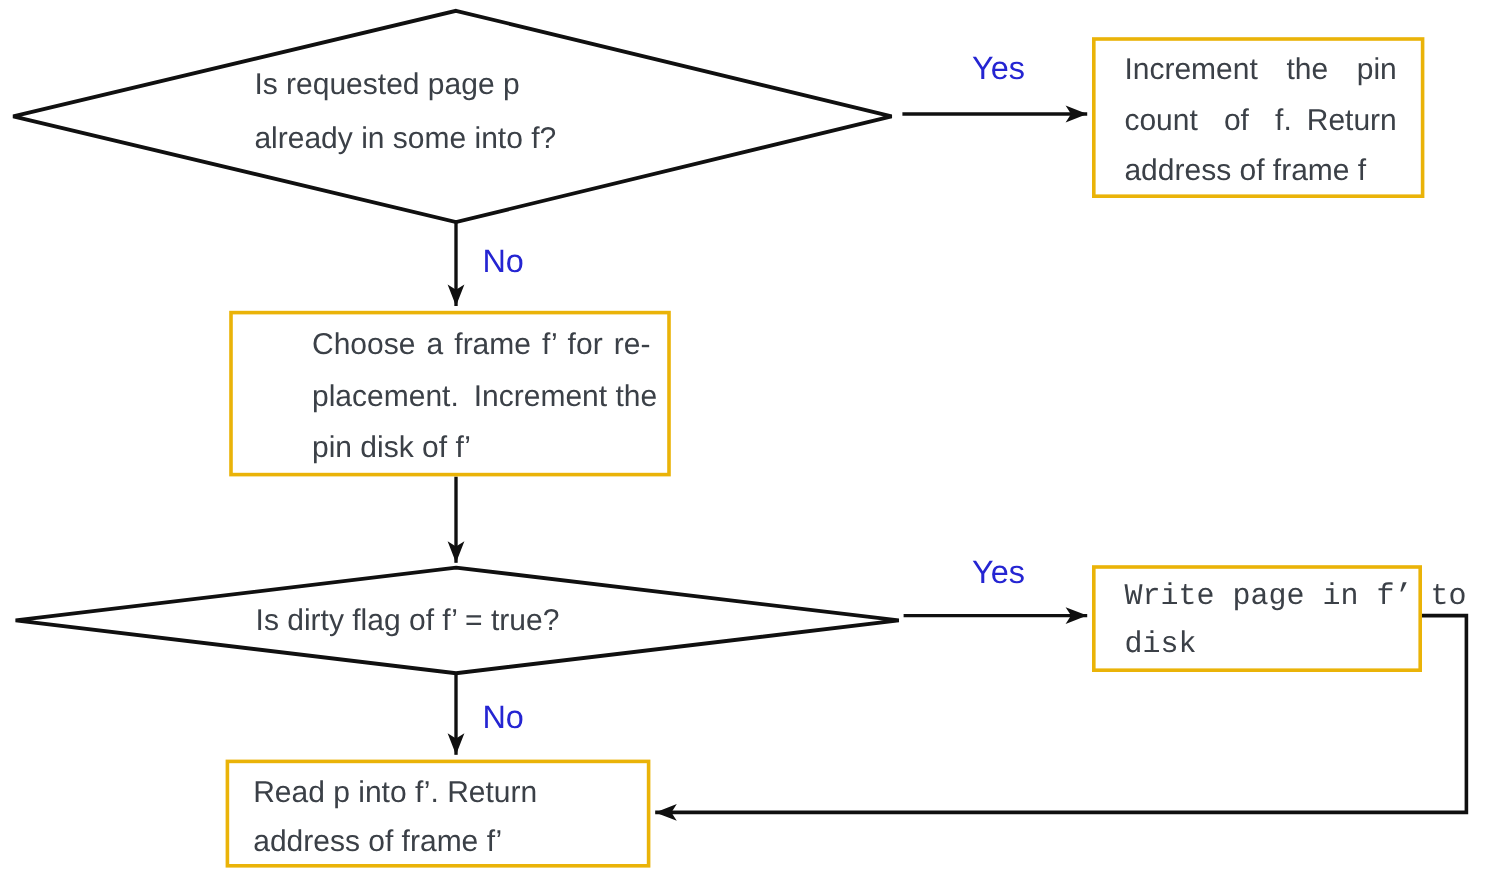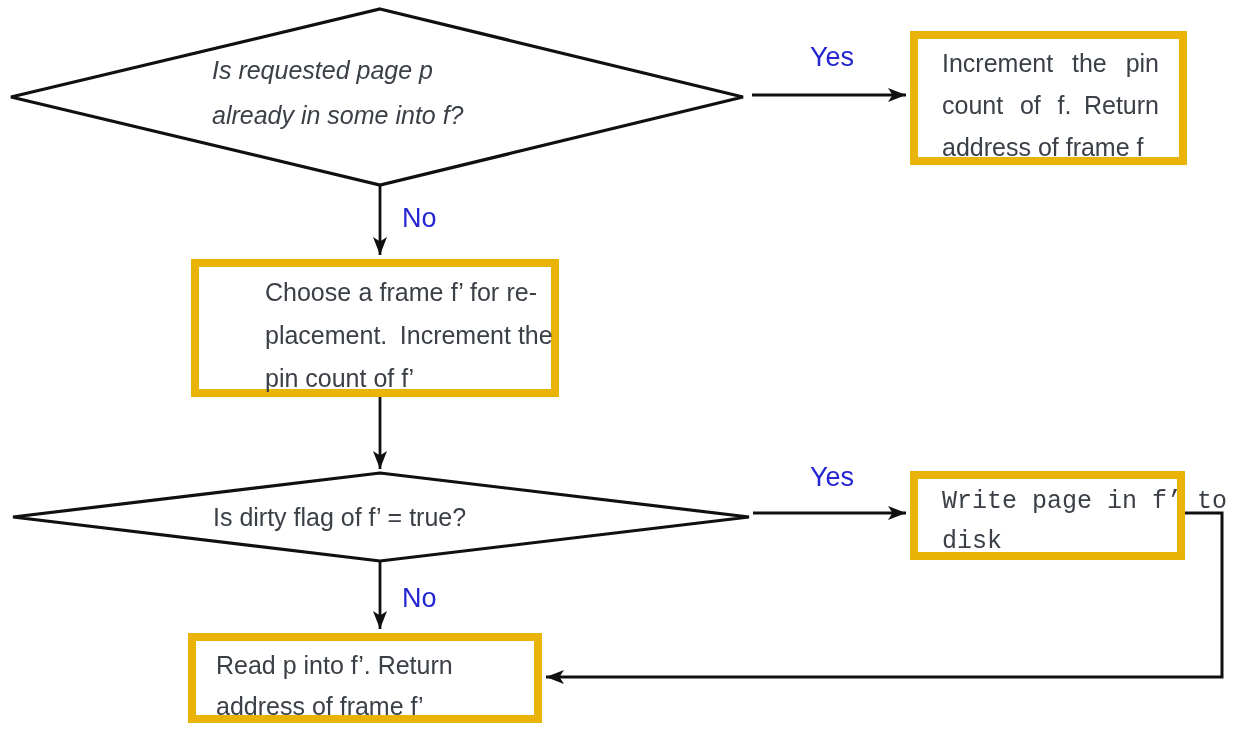--- a/index.html
+++ b/index.html
@@ -7,21 +7,21 @@
     position:relative;
     width:1240px;height:729px;
     background:#ffffff;
     font-family:"Liberation Sans","DejaVu Sans",sans-serif;
     color:#3b4047;
     overflow:hidden;
   }
   svg.layer{position:absolute;left:0;top:0;width:1240px;height:729px;}
   .node-box{
     position:absolute;
-    border:8px solid #eab308;
+    border:3px solid #eab308;
     background:#ffffff;
     box-sizing:border-box;
     font-size:25px;
     color:#3b4047;
   }
   .node-text{position:absolute;font-size:25px;color:#3b4047;}
   .bline{line-height:42px;white-space:pre;}
   .bline.just{text-align:justify;text-align-last:justify;}
   .dline{line-height:45px;white-space:pre;}
   .edge-label{
@@ -30,21 +30,21 @@
     color:#2525d2;
     white-space:pre;
   }
   #box-increment{left:910px;top:31px;width:277px;height:134px;padding:3px 20px 0 24px;}
   #box-choose{left:191px;top:259px;width:368px;height:138px;padding:4px 14px 0 18px;line-height:43px;}
   #box-choose .bline{line-height:43px;margin-left:48px;}
   #box-write{left:910px;top:471px;width:275px;height:89px;padding:3px 18px 0 24px;font-family:Liberation Mono, monospace;}
   #box-write .bline{line-height:40px;}
   #box-read{left:188px;top:633px;width:354px;height:90px;padding:4px 14px 0 20px;}
   #box-read .bline{line-height:41px;}
-  #diamond1-text{left:212px;top:48px;font-style:italic;}
+  #diamond1-text{left:212px;top:48px;}
   #diamond2-text{left:213px;top:495px;}
   #label-yes-1{left:810px;top:42px;}
   #label-no-1{left:402px;top:203px;}
   #label-yes-2{left:810px;top:462px;}
   #label-no-2{left:402px;top:583px;}
 </style>
 </head>
 <body>
 
 <div id="canvas">
@@ -78,21 +78,21 @@
 
   <div class="node-box" id="box-increment">
     <div class="bline just">Increment the pin</div>
     <div class="bline just">count of f. Return</div>
     <div class="bline">address of frame f</div>
   </div>
 
   <div class="node-box" id="box-choose">
     <div class="bline just">Choose a frame f’ for re-</div>
     <div class="bline just">placement. Increment the</div>
-    <div class="bline">pin count of f’</div>
+    <div class="bline">pin disk of f’</div>
   </div>
 
   <div class="node-box" id="box-write">
     <div class="bline just">Write page in f’ to</div>
     <div class="bline">disk</div>
   </div>
 
   <div class="node-box" id="box-read">
     <div class="bline">Read p into f’. Return</div>
     <div class="bline">address of frame f’</div>

